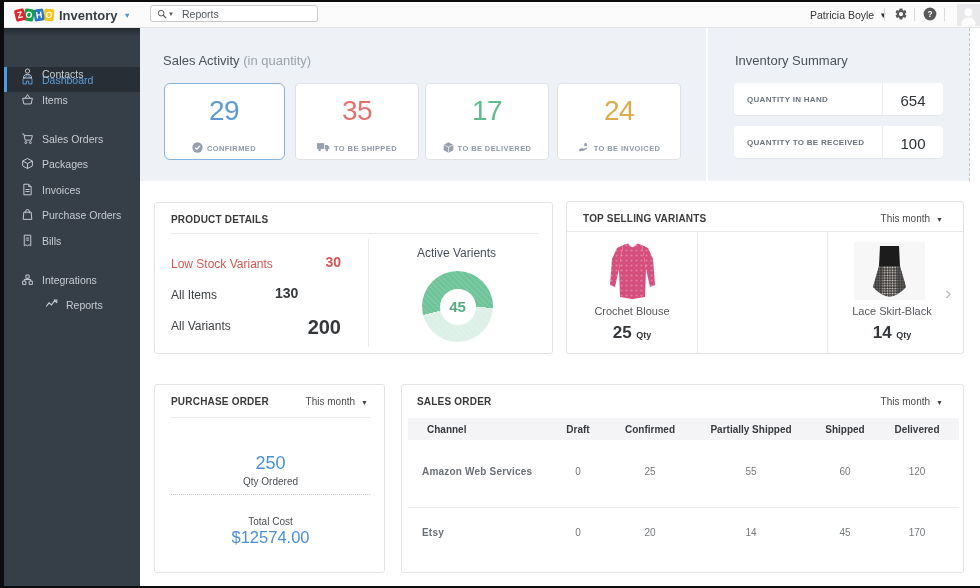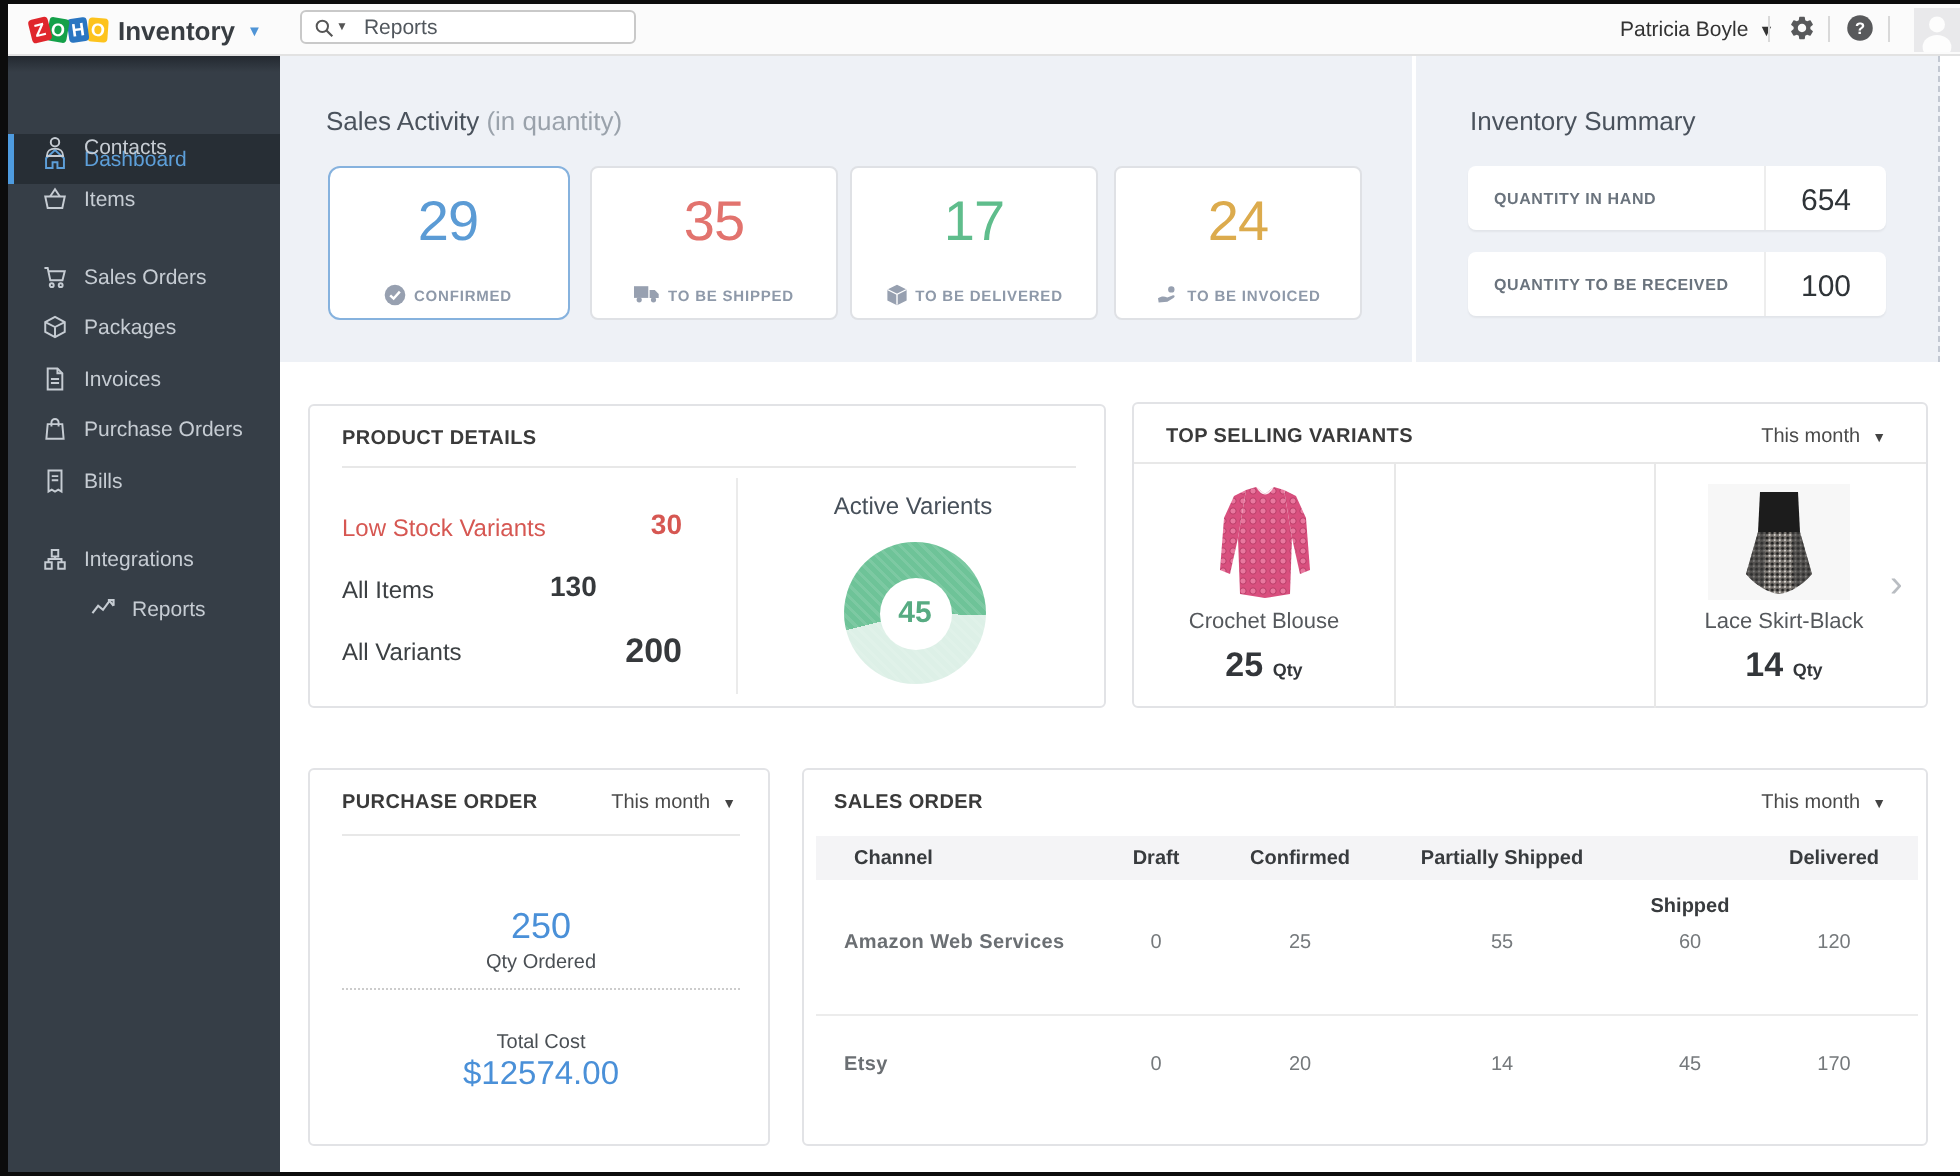--- a/index.html
+++ b/index.html
@@ -179,21 +179,21 @@
 
 <div class="panel" style="left:154px; top:202px; width:399px; height:152px;">
   <div class="ph abs" style="left:16px; top:11px;">PRODUCT DETAILS</div>
   <div class="abs" style="left:16px; top:30px; width:367px; height:1px; background:#e8e8e8;"></div>
   <div class="abs" style="left:213px; top:36px; width:1px; height:108px; background:#ebebeb;"></div>
   <div class="abs" style="left:16px; top:54px; font-size:12px; color:#d65752;">Low Stock Variants</div>
   <div class="abs" style="left:120px; top:51px; width:66px; text-align:right; font-size:14px; font-weight:bold; color:#d65752;">30</div>
   <div class="abs" style="left:16px; top:85px; font-size:12px; color:#3c4043;">All Items</div>
   <div class="abs" style="left:120px; top:82px; width:66px; text-align:left; font-size:14px; font-weight:bold; color:#36393c;">130</div>
   <div class="abs" style="left:16px; top:116px; font-size:12px; color:#3c4043;">All Variants</div>
-  <div class="abs" style="left:120px; top:113px; width:66px; text-align:right; font-size:17px; font-weight:bold; color:#36393c;">200</div>
+  <div class="abs" style="left:120px; top:113px; width:66px; text-align:right; font-size:20px; font-weight:bold; color:#36393c;">200</div>
   <div class="abs" style="left:240px; top:43px; width:123px; text-align:center; font-size:12px; color:#47505a;">Active Varients</div>
   <div class="abs" style="left:267px; top:68px; width:71px; height:71px; border-radius:50%; background:conic-gradient(#6ec398 0deg 92deg, #ddf0e7 92deg 256deg, #6ec398 256deg 360deg);">
     <div class="abs" style="left:0; top:0; width:71px; height:71px; border-radius:50%; background:repeating-linear-gradient(45deg, rgba(255,255,255,0.10) 0 1.5px, rgba(0,0,0,0) 1.5px 4px);"></div>
     <div class="abs" style="left:17.5px; top:17.5px; width:36px; height:36px; border-radius:50%; background:#fff; display:flex; align-items:center; justify-content:center; font-size:15px; font-weight:bold; color:#57ab82;">45</div>
   </div>
 </div>
 
 <div class="panel" style="left:566px; top:201px; width:398px; height:153px;">
   <div class="ph abs" style="left:16px; top:11px;">TOP SELLING VARIANTS</div>
   <div class="thismonth" style="right:20px; top:11px;">This month<span class="c">▼</span></div>
@@ -254,21 +254,21 @@
 </div>
 
 <div class="panel" style="left:401px; top:384px; width:563px; height:189px;">
   <div class="ph abs" style="left:15px; top:11px;">SALES ORDER</div>
   <div class="thismonth" style="right:20px; top:11px;">This month<span class="c">▼</span></div>
   <div class="abs" style="left:6px; top:33px; width:551px; height:22px; background:#f4f4f6;"></div>
   <div class="abs so-head" style="left:25px; top:39px;">Channel</div>
   <div class="abs so-head" style="left:146px; top:39px; width:60px; text-align:center;">Draft</div>
   <div class="abs so-head" style="left:213px; top:39px; width:70px; text-align:center;">Confirmed</div>
   <div class="abs so-head" style="left:299px; top:39px; width:100px; text-align:center;">Partially Shipped</div>
-  <div class="abs so-head" style="left:412px; top:39px; width:62px; text-align:center;margin-top:24px;">Shipped</div>
+  <div class="abs so-head" style="left:412px; top:39px; width:62px; text-align:center;">Shipped</div>
   <div class="abs so-head" style="left:485px; top:39px; width:60px; text-align:center;">Delivered</div>
   <div class="abs" style="left:20px; top:81px; font-size:10px; font-weight:bold; color:#6b6f73; letter-spacing:0.2px;">Amazon Web Services</div>
   <div class="abs so-val" style="left:146px; top:81px; width:60px;">0</div>
   <div class="abs so-val" style="left:213px; top:81px; width:70px;">25</div>
   <div class="abs so-val" style="left:299px; top:81px; width:100px;">55</div>
   <div class="abs so-val" style="left:412px; top:81px; width:62px;">60</div>
   <div class="abs so-val" style="left:485px; top:81px; width:60px;">120</div>
   <div class="abs" style="left:6px; top:122px; width:551px; height:1px; background:#ececec;"></div>
   <div class="abs" style="left:20px; top:142px; font-size:10px; font-weight:bold; color:#6b6f73; letter-spacing:0.2px;">Etsy</div>
   <div class="abs so-val" style="left:146px; top:142px; width:60px;">0</div>

